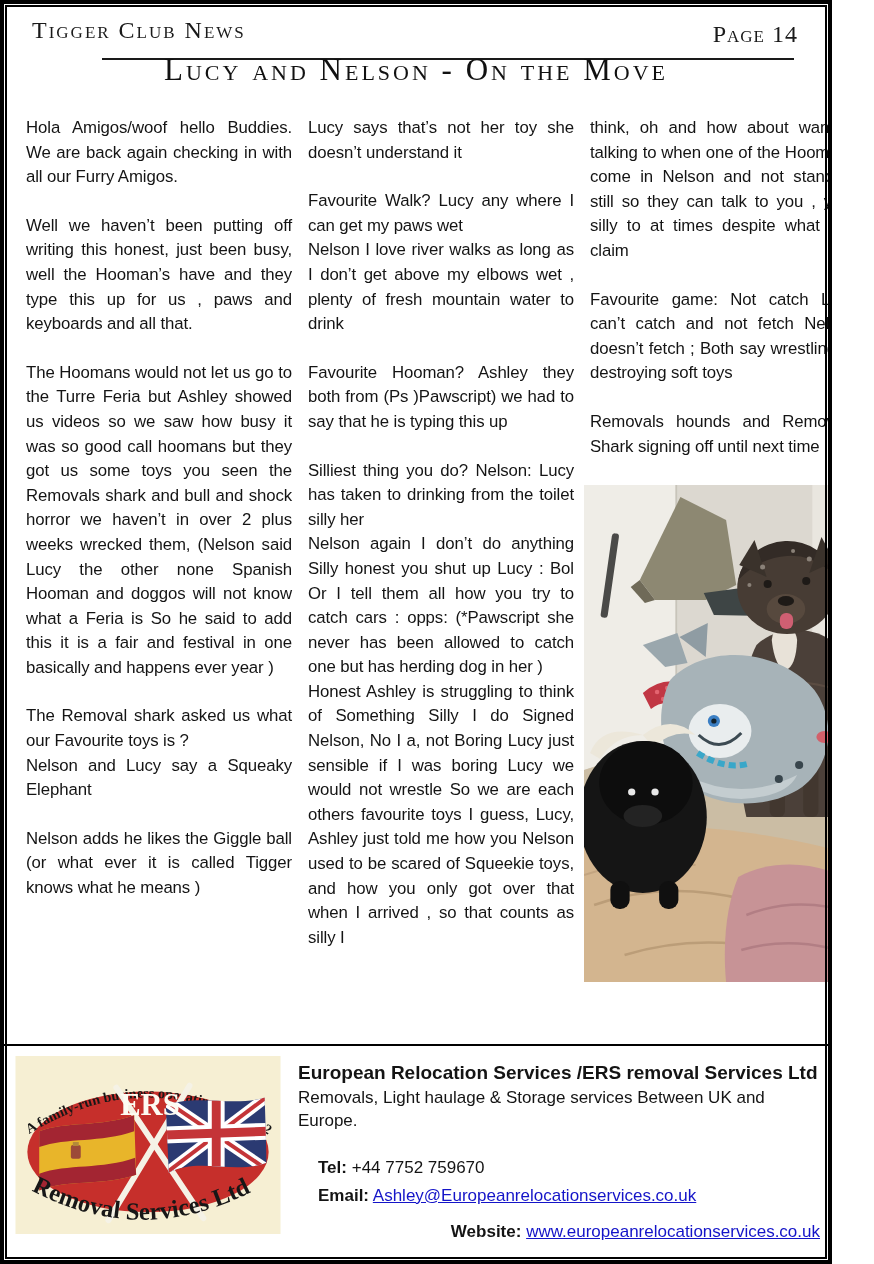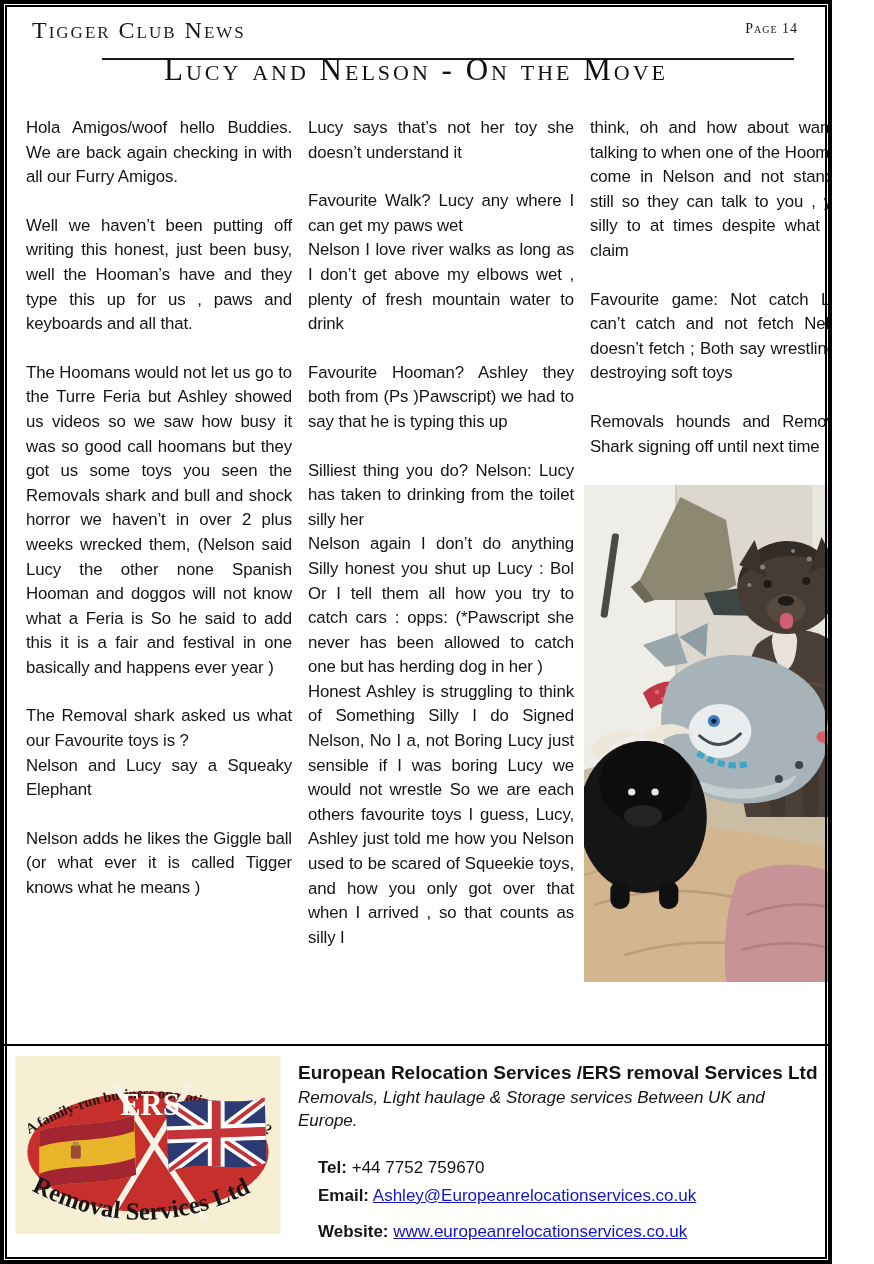--- a/index.html
+++ b/index.html
@@ -11,21 +11,21 @@
   .page::after { content:""; position:absolute; inset:1px; border:2px solid #000; pointer-events:none; }
 
   .masthead {
     position:absolute; top:13px; left:28px;
     font-family:"Liberation Serif", serif; font-variant:small-caps;
     font-size:24px; letter-spacing:2px; color:#1a1a1a;
   }
   .page-num {
     position:absolute; top:17px; right:30px;
     font-family:"Liberation Serif", serif; font-variant:small-caps;
-    font-size:14px; letter-spacing:1px; color:#1a1a1a;
+    font-size:24px; letter-spacing:1px; color:#1a1a1a;
   }
   .head-rule { position:absolute; top:54px; left:98px; width:692px; border-top:2px solid #1a1a1a; }
   .title {
     position:absolute; top:48px; left:0; right:0; text-align:center;
     font-family:"Liberation Serif", serif; font-variant:small-caps;
     font-size:31px; letter-spacing:3px; color:#111;
   }
 
   .columns {
     position:absolute; top:112px; left:22px; width:830px;
@@ -37,25 +37,25 @@
 
   .photo-wrap { margin-top:26px; width:calc(100% + 8px); margin-left:-6px; height:497px; }
   .photo-wrap svg { width:100%; height:100%; display:block; }
 
   .footer-rule { position:absolute; left:0; right:0; top:1040px; border-top:2px solid #000; }
   .footer { position:absolute; left:10px; top:1052px; right:8px; display:flex; gap:16px; }
   .logo-box { width:268px; height:178px; flex:none; }
   .logo-box svg { width:100%; height:100%; display:block; }
   .finfo { padding-top:4px; font-size:17px; line-height:23px; }
   .fi-title { font-weight:bold; font-size:19px; line-height:25px; }
-  .fi-sub { margin-top:1px;font-style:italic; }
+  .fi-sub { margin-top:1px; }
   .fi-row { margin-top:0; }
   .fi-row.tel { margin-top:24px; }
   .fi-row.email { margin-top:5px; }
-  .fi-row.web { margin-top:13px; }
+  .fi-row.web { margin-top:13px;text-align:right; }
   .fi-label { font-weight:bold;margin-left:20px; }
   .fi-link { color:#1414c8; text-decoration:underline; cursor:pointer; }
 </style>
 </head>
 <body>
 
 <div class="page">
 
   <div class="masthead">Tigger Club News</div>
   <div class="page-num">Page 14</div>

